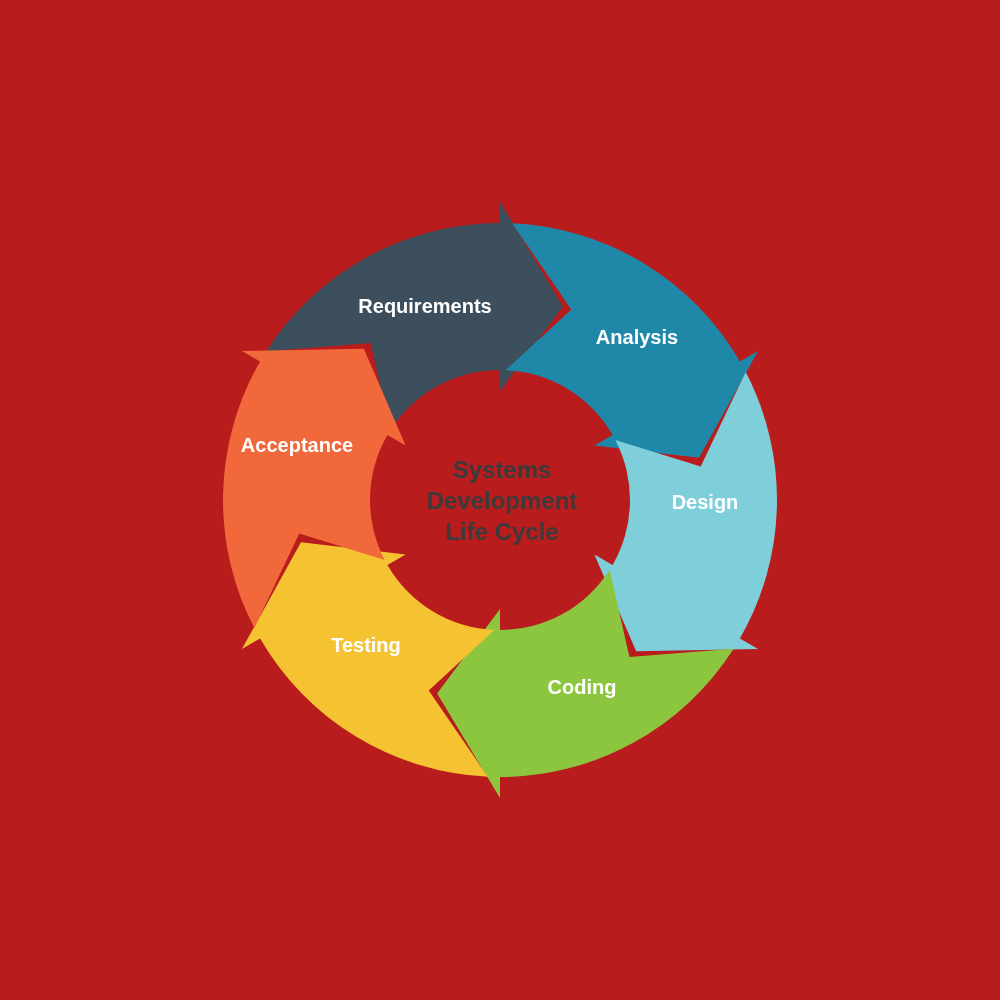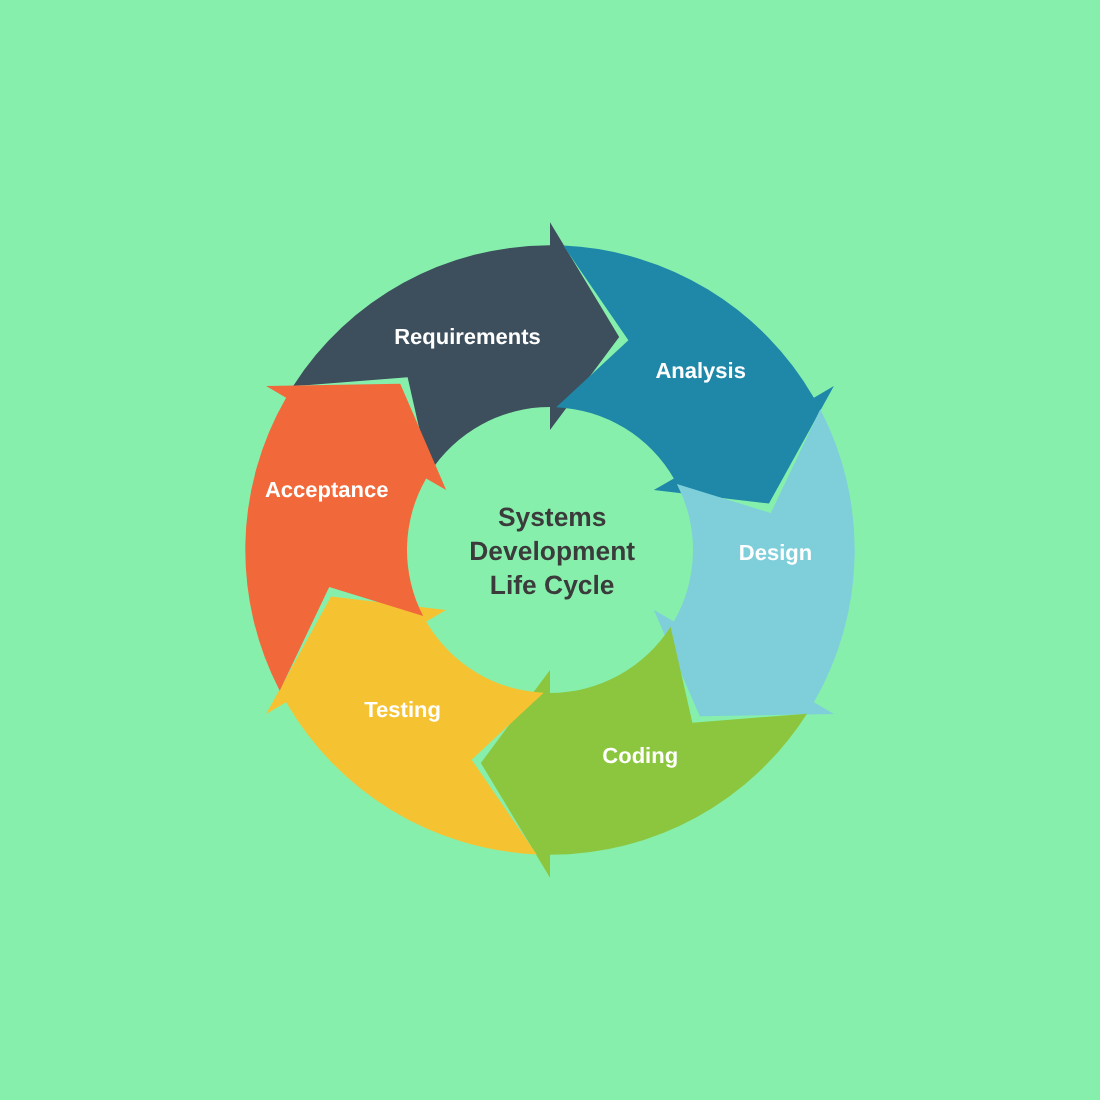--- a/index.html
+++ b/index.html
@@ -8,21 +8,21 @@
     background: #ffffff;
     width: 1000px;
     height: 1000px;
     overflow: hidden;
     font-family: "Liberation Sans", sans-serif;
   }
   #stage {
     position: relative;
     width: 1000px;
     height: 1000px;
-    background: #86efac;
+    background: #b91c1c;
   }
   svg { display: block; }
   .seg-label {
     font-family: "Liberation Sans", sans-serif;
     font-weight: bold;
     font-size: 20px;
     fill: #ffffff;
     text-anchor: middle;
   }
   .title-line {

